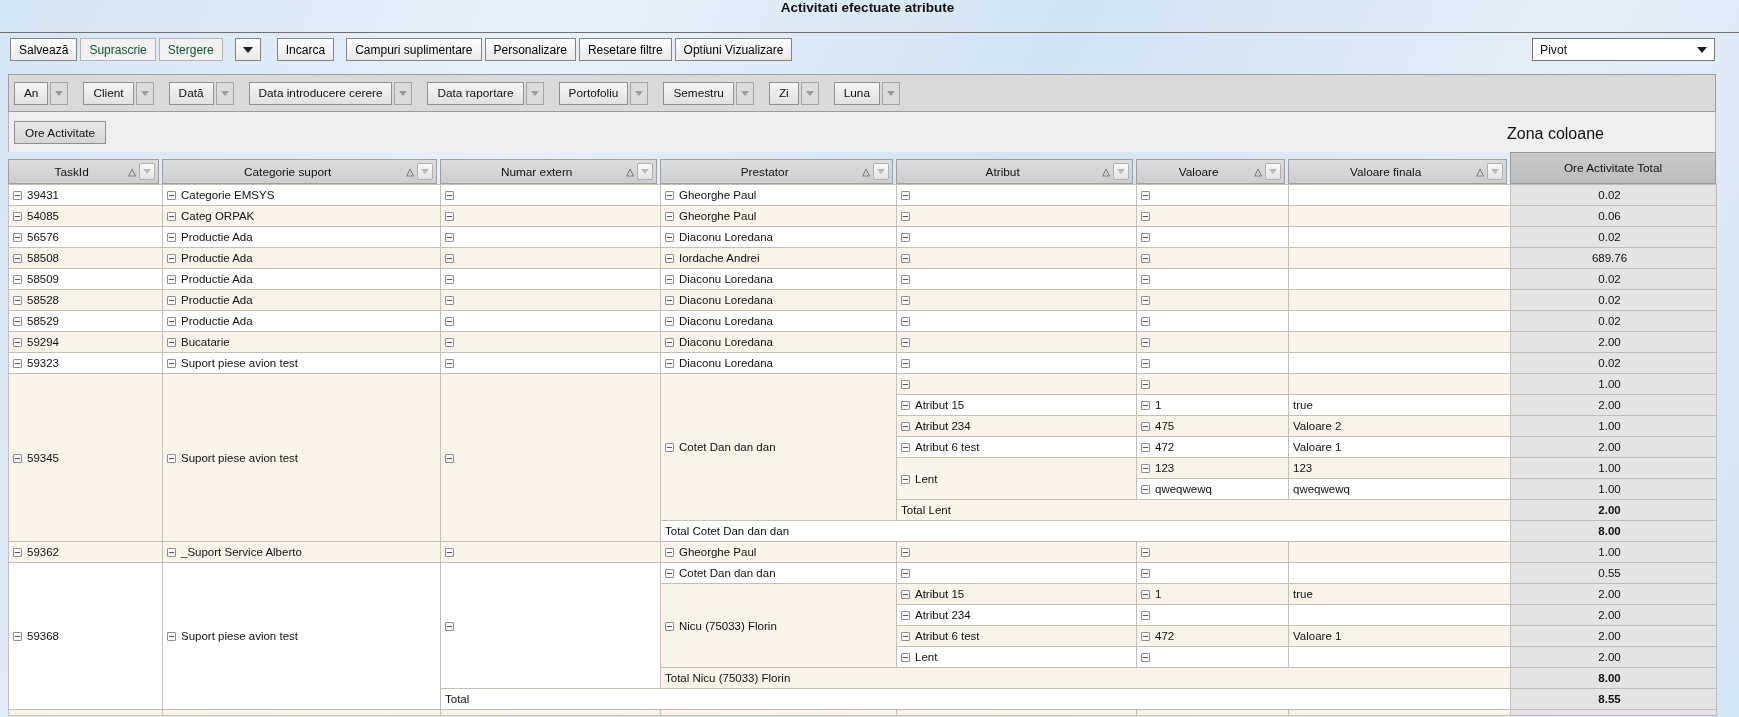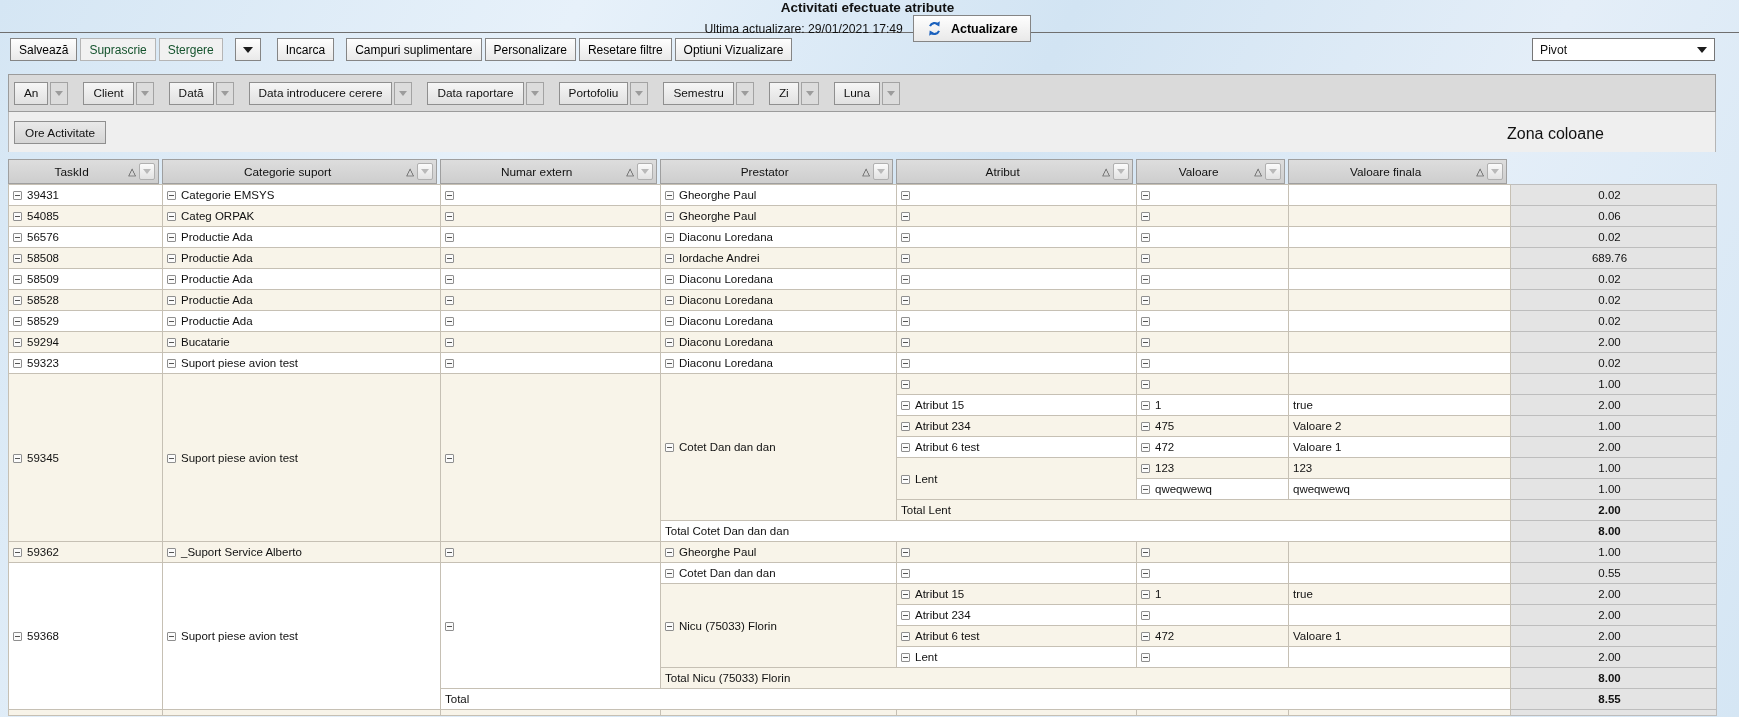--- a/index.html
+++ b/index.html
@@ -67,32 +67,20 @@
   tr.cut td { height:6px; }
   .ci { display:inline-block; width:9px; height:9px; border:1px solid #8f8f8f; background:#fbfbfb;
     position:relative; margin-right:5px; vertical-align:-1px; border-radius:1px; cursor:pointer; }
   .ci::after { content:""; position:absolute; left:1px; right:1px; top:3px; height:1px; background:#555; }
 </style>
 </head>
 <body>
 
 <div class="titlebar">
   <span class="title">Activitati efectuate atribute</span>
-  <div class="tb-right">
-    <span class="lastupd">Ultima actualizare: 29/01/2021 17:49</span>
-    <button class="btn refresh-btn">
-      <svg width="17" height="17" viewBox="0 0 17 17">
-        <path d="M4 6.2 A5.1 5.1 0 0 1 12.4 4.6" fill="none" stroke="#1b61bd" stroke-width="2.1"></path>
-        <polygon points="13.8,1.3 13.3,6.4 9.2,4.3" fill="#1b61bd"></polygon>
-        <path d="M13 10.8 A5.1 5.1 0 0 1 4.6 12.4" fill="none" stroke="#1b61bd" stroke-width="2.1"></path>
-        <polygon points="3.2,15.7 3.7,10.6 7.8,12.7" fill="#1b61bd"></polygon>
-      </svg>
-      <span>Actualizare</span>
-    </button>
-  </div>
 </div>
 
 <div class="toolbar">
   <div class="grp">
     <button class="btn">Salvează</button>
     <button class="btn disabled">Suprascrie</button>
     <button class="btn disabled">Stergere</button>
     <span class="sp6"></span>
     <button class="btn dd-btn">
         <span class="tri dark"></span>
@@ -217,20 +205,21 @@
           <span class="tri"></span>
         </span>
       </div>
     <div class="gh" style="width:219px">
         <span class="lbl">Valoare finala</span>
         <span class="sort">△</span>
         <span class="hdd">
           <span class="tri"></span>
         </span>
       </div>
+    <div class="gh-total" style="width:206px">Ore Activitate Total</div>
   </div>
 
   <table>
     <colgroup>
       <col style="width:154px">
         <col style="width:278px">
         <col style="width:220px">
         <col style="width:236px">
       <col style="width:240px">
         <col style="width:152px">

